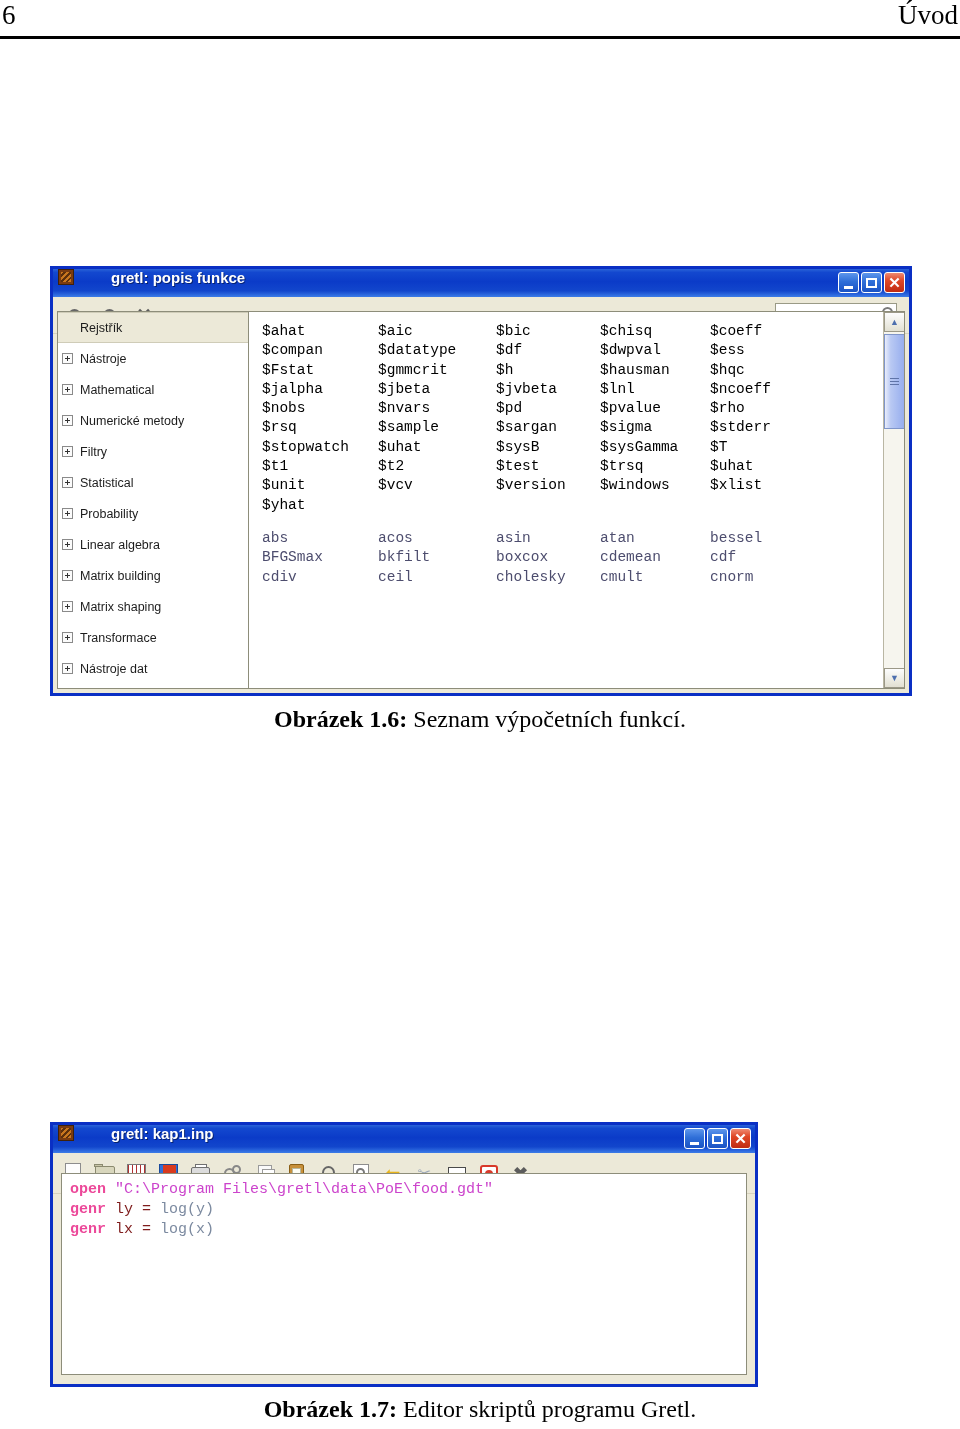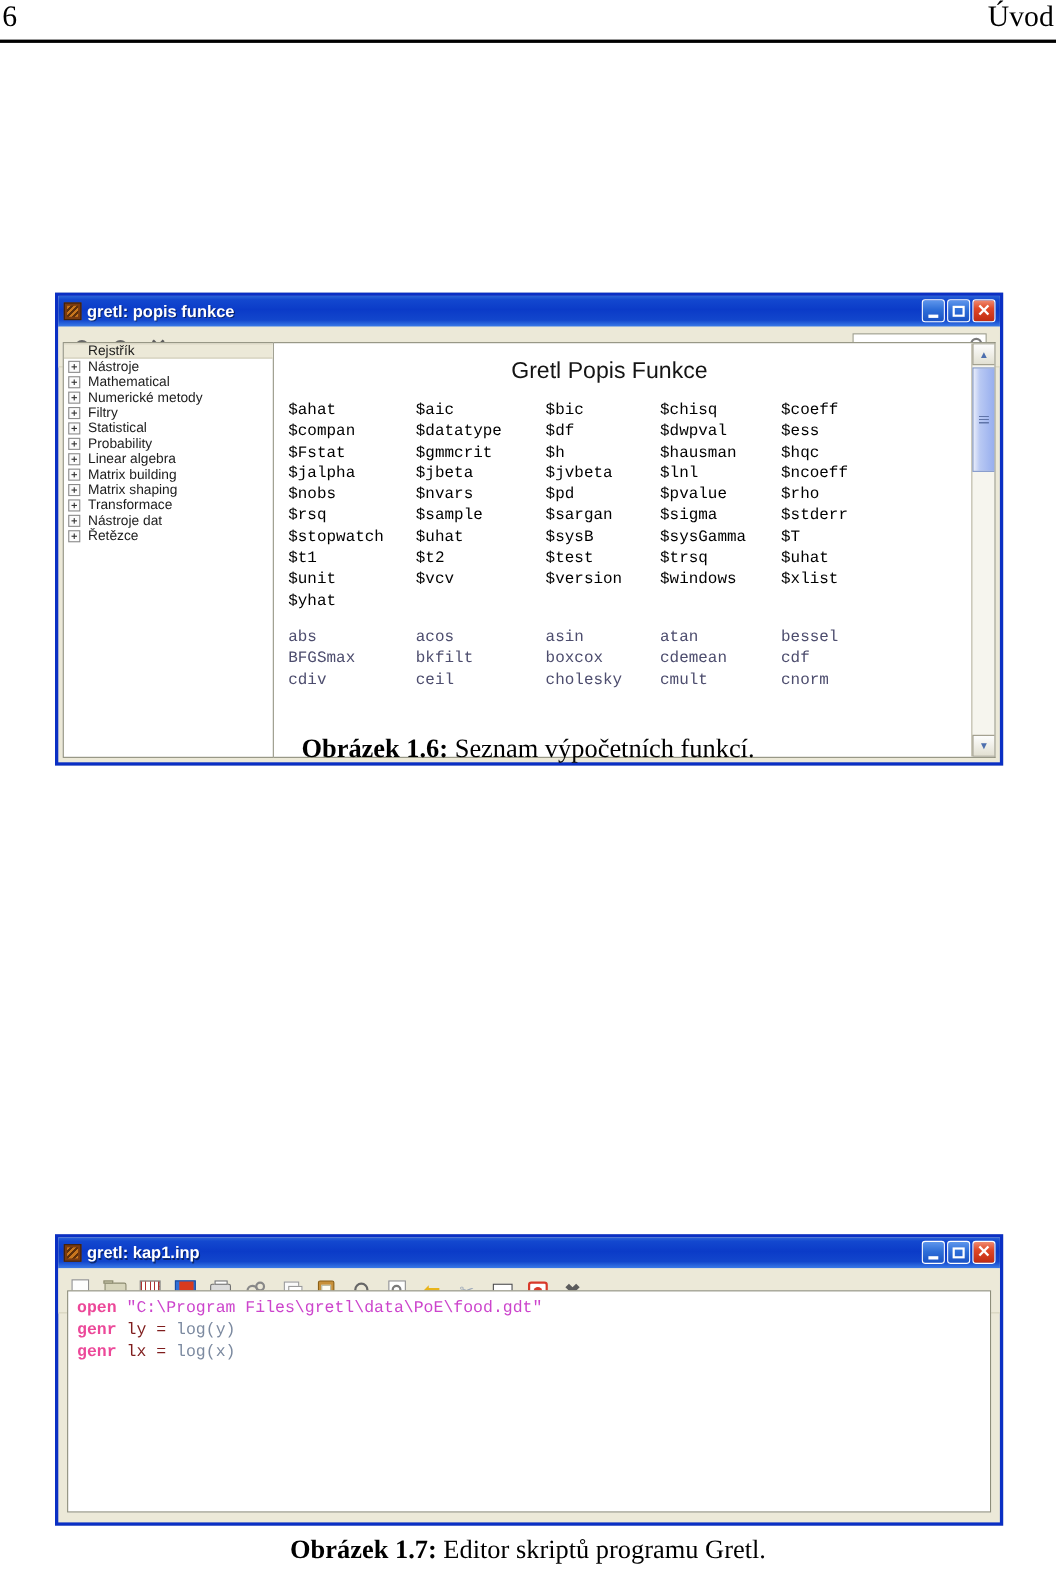--- a/index.html
+++ b/index.html
@@ -36,23 +36,24 @@
   .win {
     position: absolute;
     border: 3px solid #0a2fc4;
     background: #ece9d8;
     box-sizing: border-box;
   }
   .titlebar {
     height: 28px;
     background: linear-gradient(to bottom,
         #2a63d8 0%, #1348cf 12%, #0b3bc8 45%, #1246cc 78%, #3c7ce8 100%);
-    display: flex; align-items: center;
+    display: flex; align-items: flex-start;
     padding: 0 3px 0 5px;
     position: relative;
+    gap: 32px;
   }
   .title-icon {
     width: 16px; height: 16px;
     background: #7a3b10;
     border: 1px solid #40210a;
     box-sizing: border-box;
     margin-right: 5px;
     flex: none;
     position: relative;
     overflow: hidden;
@@ -171,21 +172,21 @@
     left: 4px; top: 42px; right: 4px; bottom: 4px;
     display: flex;
   }
   .tree-pane {
     width: 192px; background: #ffffff;
     border: 1px solid #8d8d7a;
     box-sizing: border-box;
     overflow: hidden;
   }
   .tree-item {
-    height: 14px;
+    height: 31px;
     display: flex; align-items: center;
     padding-left: 4px;
     font-family: "Liberation Sans", sans-serif;
     font-size: 12.5px; color: #1c1c1c;
     box-sizing: border-box;
   }
   .tree-item.selected {
     background: #ece9d8;
     border-top: 1px solid #cfccb8;
     border-bottom: 1px solid #cfccb8;
@@ -272,21 +273,21 @@
   .caption {
     position: absolute;
     width: 960px; text-align: center;
     font-family: "Liberation Serif", serif;
     font-size: 24px;
   }
   .caption b { font-weight: bold; }
 
   
   #win-editor {
-    left: 50px; top: 1122px; width: 862px; height: 265px;
+    left: 50px; top: 1122px; width: 708px; height: 265px;
   }
   #win-editor .toolbar { height: 40px; padding-left: 8px; }
   .tb2-icons { display: flex; align-items: center; gap: 9px; }
   .ic {
     width: 23px; height: 23px;
     position: relative;
     display: inline-block;
   }
   .ic-page {
     width: 16px; height: 20px; background: #fdfdfd;
@@ -529,21 +530,20 @@
           <span class="expander"></span>
           <span>Nástroje dat</span>
         </div>
         <div class="tree-item">
           <span class="expander"></span>
           <span>Řetězce</span>
         </div>
       </div>
     <div class="doc-pane">
       <div class="doc-inner">
-        <div class="doc-title">Gretl Popis Funkce</div>
         <div class="fn-grid group-a">
             <span>$ahat</span>
             <span>$aic</span>
             <span>$bic</span>
             <span>$chisq</span>
             <span>$coeff</span>
             <span>$compan</span>
             <span>$datatype</span>
             <span>$df</span>
             <span>$dwpval</span>
@@ -608,21 +608,21 @@
         <div class="sb-btn up">▲</div>
         <div class="sb-thumb">
           <span class="sb-grip"></span>
         </div>
         <div class="sb-btn down">▼</div>
       </div>
     </div>
   </div>
 </div>
 
-<div class="caption" style="top:668px">
+<div class="caption" style="top:706px">
   <b>Obrázek 1.6:</b><span> Seznam výpočetních funkcí.</span>
 </div>
 
 <div class="win" id="win-editor">
 
   <div class="titlebar">
     <div class="title-icon"></div>
     <div class="title-text">gretl: kap1.inp</div>
     <div class="win-buttons">
       <div class="win-btn min">

